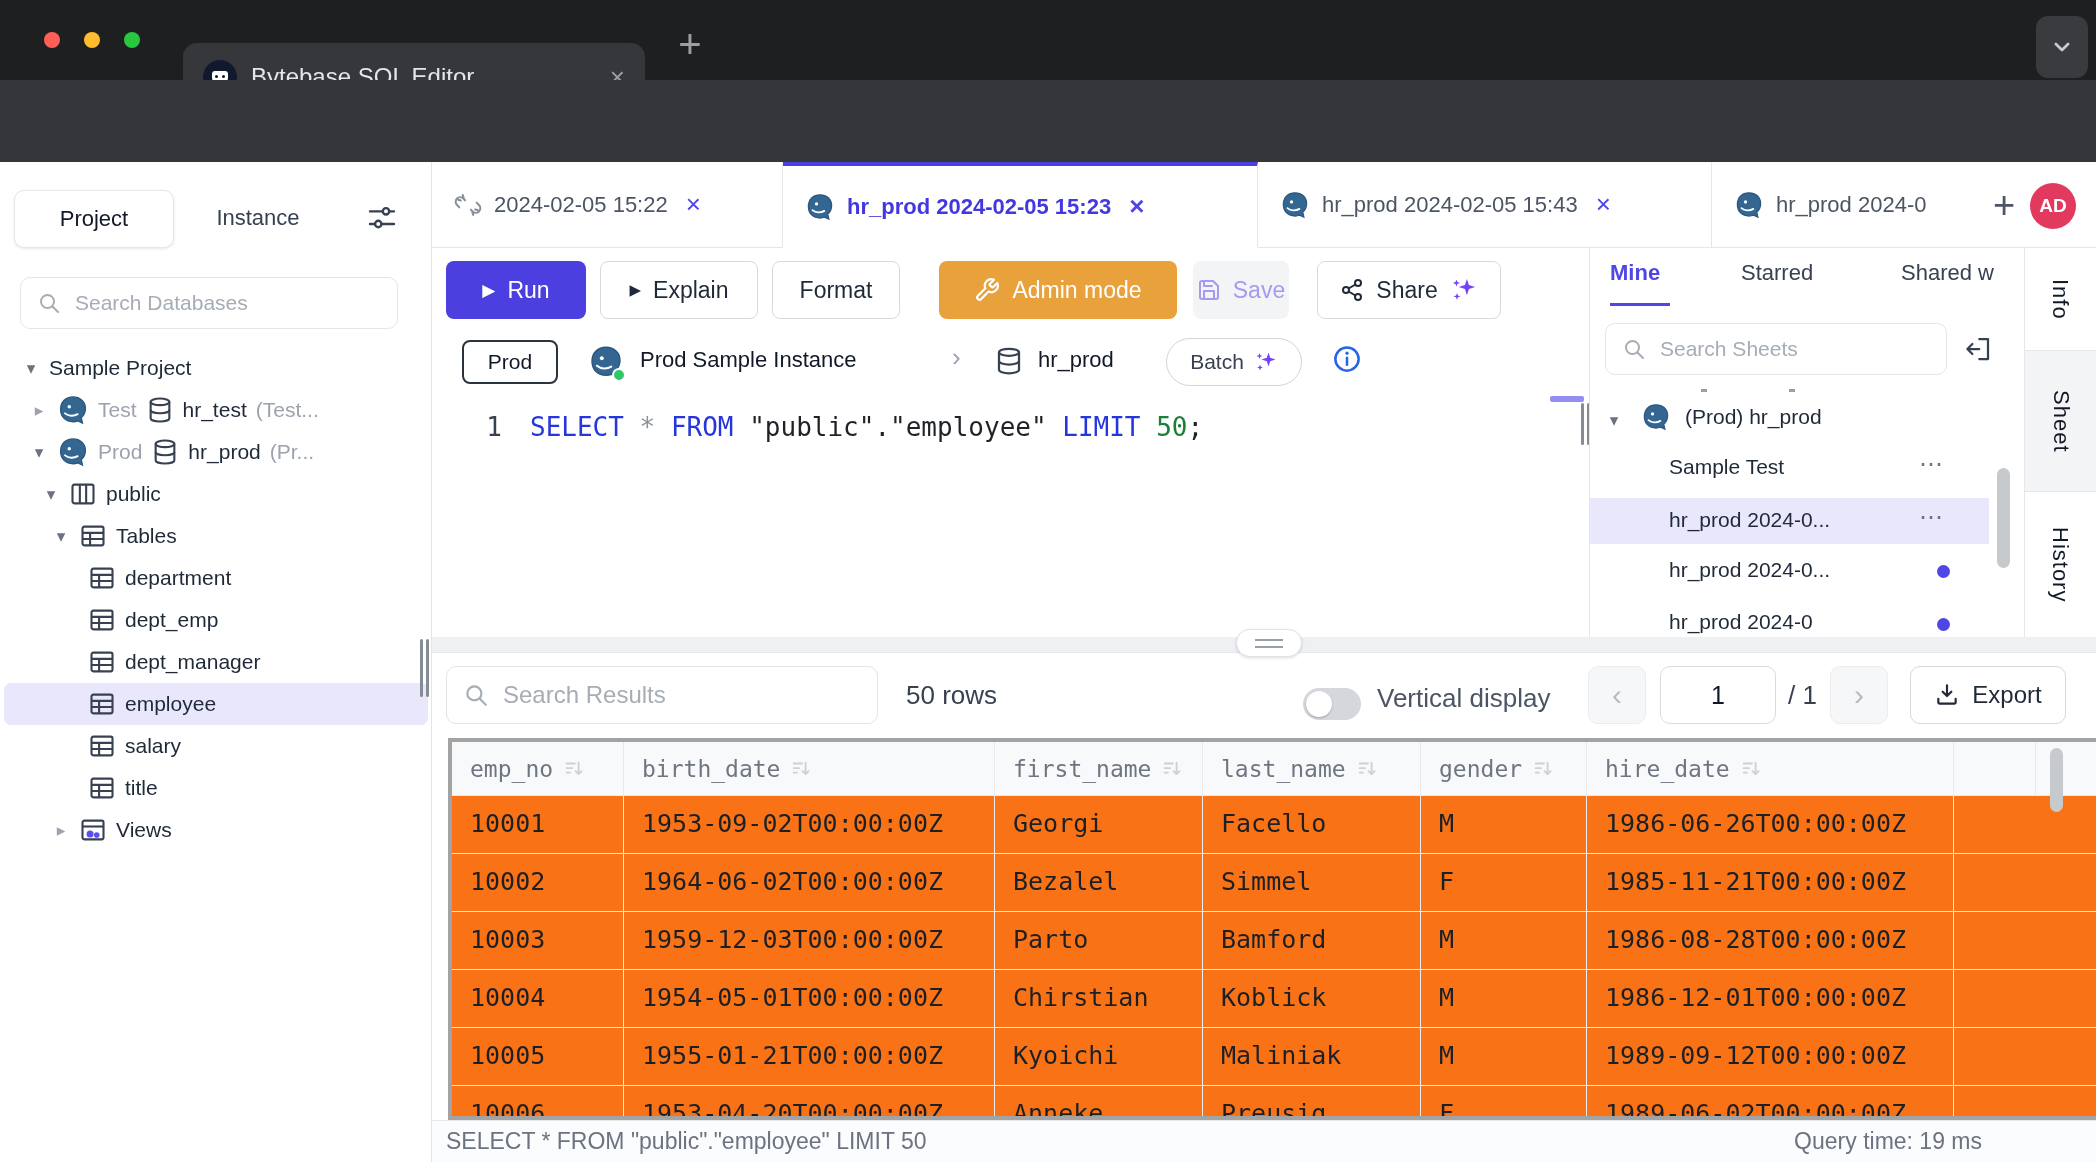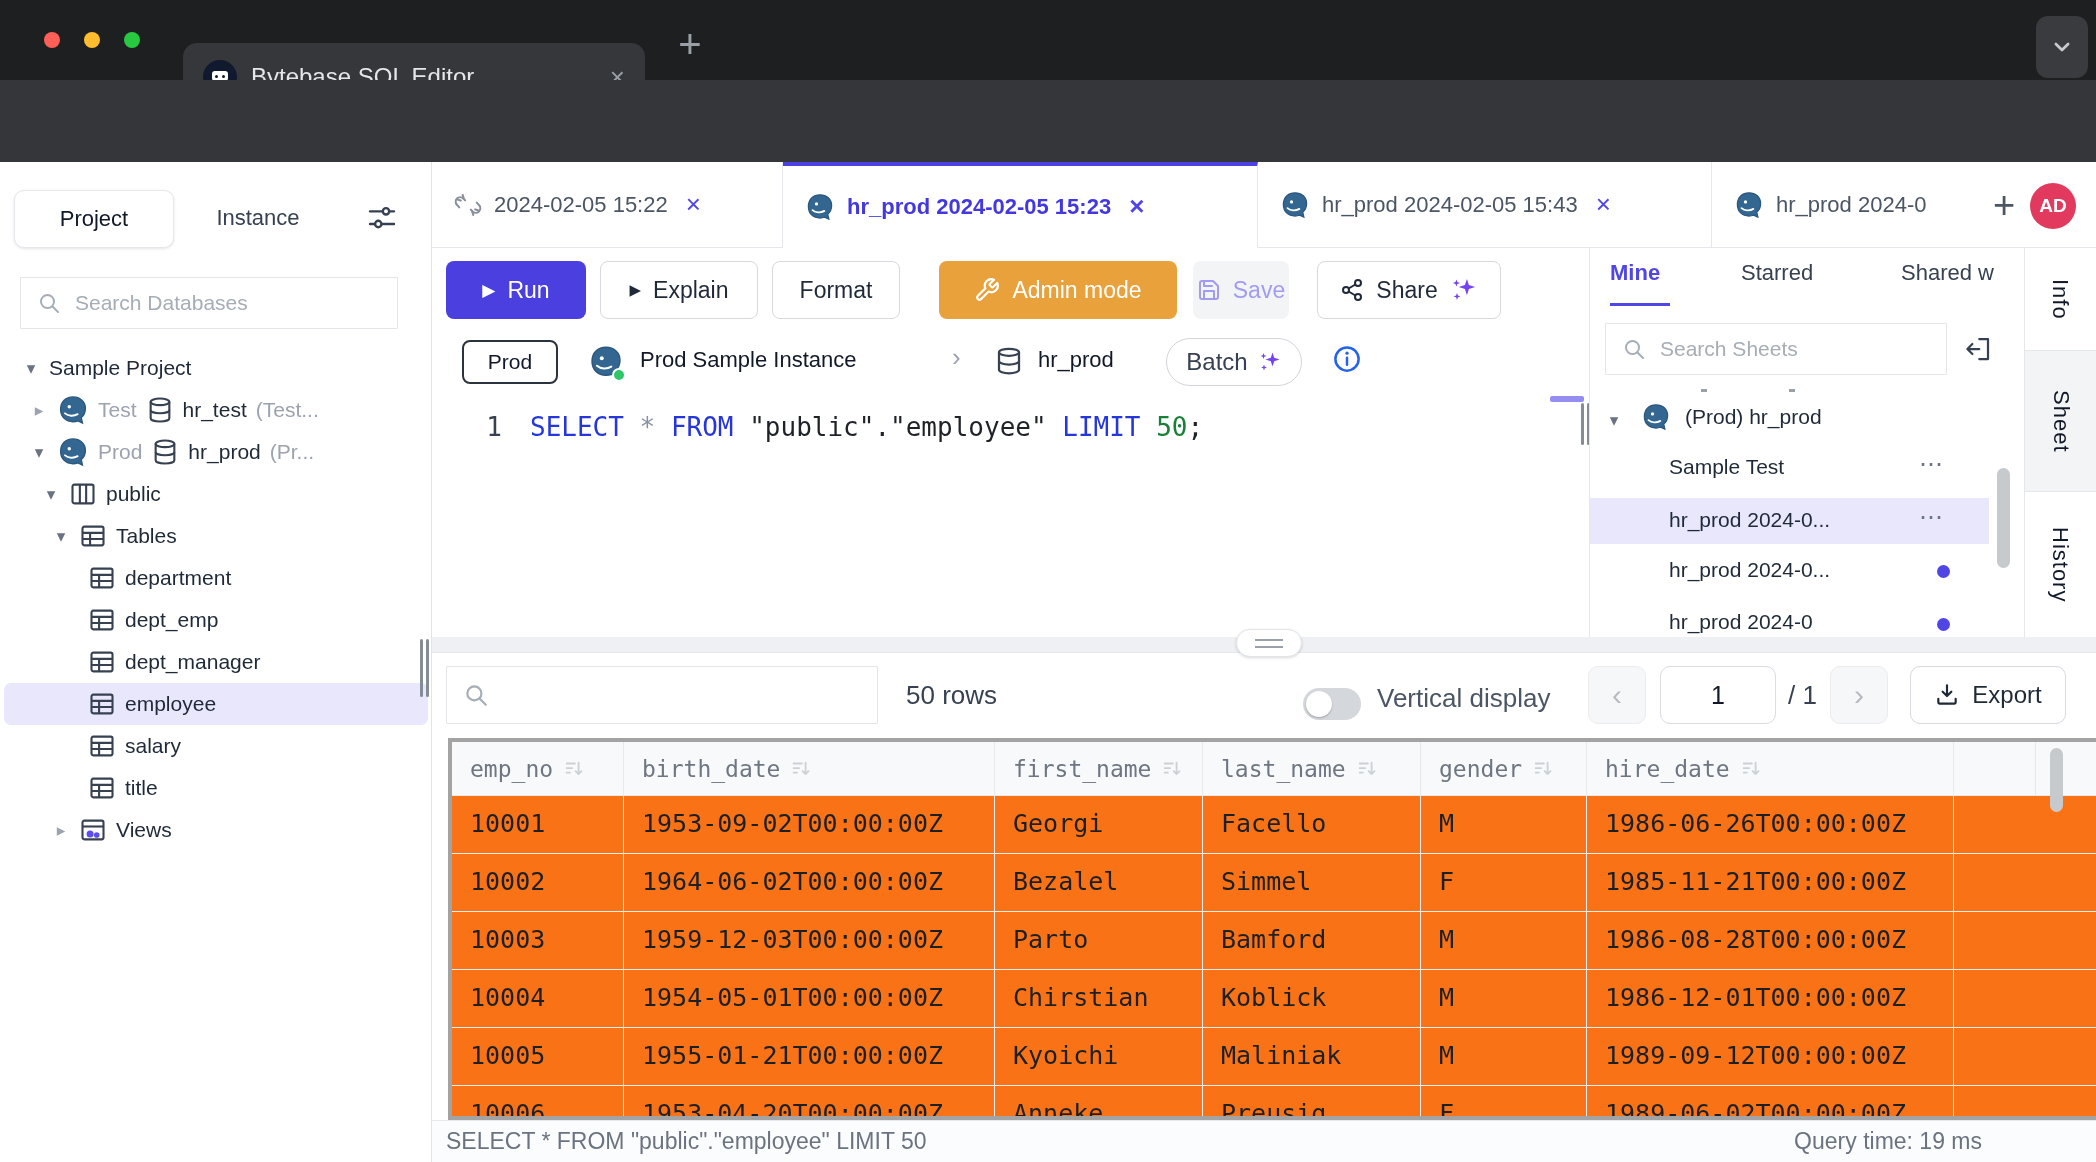--- a/index.html
+++ b/index.html
@@ -24,21 +24,21 @@
   .navarr{font-size:34px;color:#75797e;top:100px;}
   #urlpill{left:244px;top:93px;width:1458px;height:56px;border-radius:28px;background:#202225;display:flex;align-items:center;gap:18px;padding:0 26px;box-sizing:border-box;}
   #urltxt{color:#e6e8ea;font-size:26px;white-space:nowrap;}
   #star{margin-left:auto;color:#c6c9cc;font-size:30px;}
   #incog{left:1806px;top:89px;width:194px;height:64px;border-radius:32px;background:#3e4044;display:flex;align-items:center;justify-content:center;gap:12px;color:#e6e8ea;font-size:26px;}
   
   #sidebar{left:0;top:162px;width:432px;height:1000px;background:#fff;border-right:1px solid #e2e4e8;box-sizing:border-box;}
   #segproj{left:14px;top:190px;width:158px;height:56px;background:#fff;border:1px solid #e5e7eb;border-radius:10px;
     box-shadow:0 1px 3px rgba(0,0,0,.1);display:flex;align-items:center;justify-content:center;font-size:22px;color:#111827;font-weight:500;}
   #seginst{left:196px;top:190px;width:124px;height:56px;display:flex;align-items:center;justify-content:center;font-size:22px;color:#374151;}
-  .searchbox{position:absolute;box-sizing:border-box;border:1px solid #e3e5e9;border-radius:1px;background:#fff;display:flex;align-items:center;gap:12px;padding:0 16px;}
+  .searchbox{position:absolute;box-sizing:border-box;border:1px solid #e3e5e9;border-radius:10px;background:#fff;display:flex;align-items:center;gap:12px;padding:0 16px;}
   .searchbox input{border:0;outline:none;flex:1;font-size:21px;font-family:"Liberation Sans",sans-serif;color:#111827;background:transparent;min-width:0;}
   .searchbox input::placeholder{color:#a6adb5;}
   .trow{position:absolute;left:0;width:432px;height:42px;display:flex;align-items:center;gap:9px;font-size:21px;color:#1f2937;box-sizing:border-box;white-space:nowrap;}
   .trow .dim{color:#9ca3af;}
   .car{color:#6b7280;font-size:17px;width:18px;text-align:center;flex:none;}
   .car.r{color:#9ca3af;}
   .selrow{position:absolute;left:4px;width:424px;height:42px;background:#e9e7fc;border-radius:7px;}
   .vgrab{position:absolute;width:3px;height:58px;background:#868c94;border-radius:2px;}
   
   .etab{position:absolute;top:162px;height:86px;display:flex;align-items:center;gap:12px;padding:0 22px;box-sizing:border-box;
@@ -50,21 +50,21 @@
   #plustab{left:1980px;top:178px;width:48px;text-align:center;color:#4b5563;font-size:38px;font-weight:300;line-height:54px;}
   
   .btn{position:absolute;top:261px;height:58px;border-radius:8px;display:flex;align-items:center;justify-content:center;gap:12px;
     font-size:23px;box-sizing:border-box;background:#fff;border:1px solid #d6d9dd;color:#1f2937;}
   .btn.primary{background:#4c3fe0;border:none;color:#fff;font-weight:500;}
   .btn.warn{background:#e9a23b;border:none;color:#fff;font-weight:500;}
   .btn.ghost{background:#f3f4f6;border:none;color:#a29bf0;font-weight:500;}
   .play{font-size:17px;}
   
   #prodbadge{left:462px;top:340px;width:96px;height:44px;border:2px solid #2b333e;border-radius:8px;display:flex;align-items:center;justify-content:center;font-size:21px;color:#111827;font-weight:500;box-sizing:border-box;}
-  #batchbtn{left:1166px;top:338px;width:136px;height:48px;border:1px solid #d2d5da;border-radius:24px;display:flex;align-items:center;justify-content:center;gap:10px;font-size:24px;color:#374151;box-sizing:border-box;}
+  #batchbtn{left:1166px;top:338px;width:136px;height:48px;border:1px solid #d2d5da;border-radius:24px;display:flex;align-items:center;justify-content:center;gap:10px;font-size:21px;color:#374151;box-sizing:border-box;}
   .greendot{position:absolute;width:14px;height:14px;border-radius:50%;background:#2fc767;border:2px solid #fff;box-sizing:border-box;}
   
   .mono{font-family:"DejaVu Sans Mono",monospace;}
   #codeline{left:530px;top:412px;font-size:26px;white-space:pre;}
   .kw{color:#2636dd;} .op{color:#8a919e;} .num{color:#1a7f37;} .pl{color:#1f2328;}
   #minimapbar{left:1550px;top:396px;width:34px;height:6px;background:#948df2;border-radius:2px;}
   
   #sheetpanel{left:1589px;top:248px;width:435px;height:389px;background:#fff;border-left:1px solid #e5e7eb;box-sizing:border-box;overflow:hidden;}
   #sheetpanel .in{position:absolute;}
   .ptab{font-size:22px;color:#374151;white-space:nowrap;}
@@ -502,20 +502,21 @@
   <div id="divband" class="abs"></div>
   <div id="dragpill" class="abs">
       <i></i>
       <i></i>
     </div>
 
   <div class="searchbox" style="left:446px;top:666px;width:432px;height:58px">
     <svg class="ic" width="26" height="26" style="color:#a6adb5">
         <use href="#i-search"></use>
       </svg>
+    <input style="font-size: 24px;" placeholder="Search Results">
   </div>
   <span class="abs" style="left:906px;top:680px;font-size:26px;color:#374151">50 rows</span>
   <div id="toggle" class="abs">
       <i></i>
     </div>
   <span class="abs" style="left:1377px;top:683px;font-size:26px;color:#4b5563">Vertical display</span>
   <div class="pgbtn" style="left:1588px">‹</div>
   <input id="pageinput" class="abs" value="1" style="">
   <span class="abs" style="left:1788px;top:680px;font-size:26px;color:#374151">/ 1</span>
   <div class="pgbtn" style="left:1830px">›</div>

